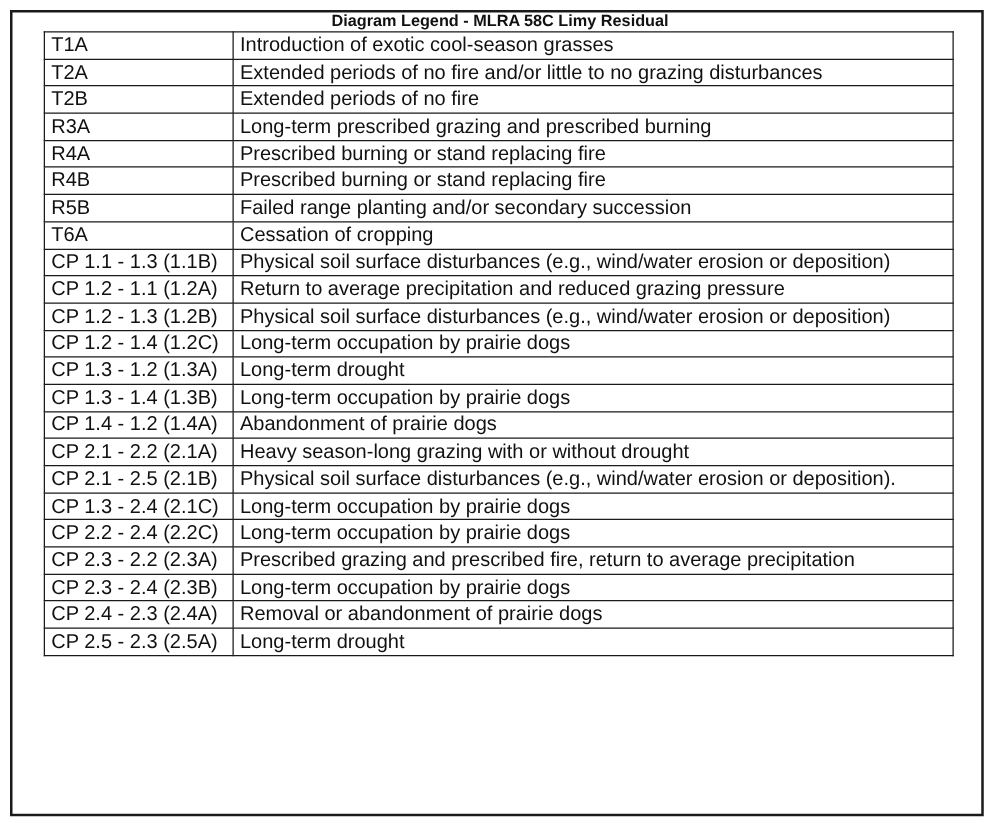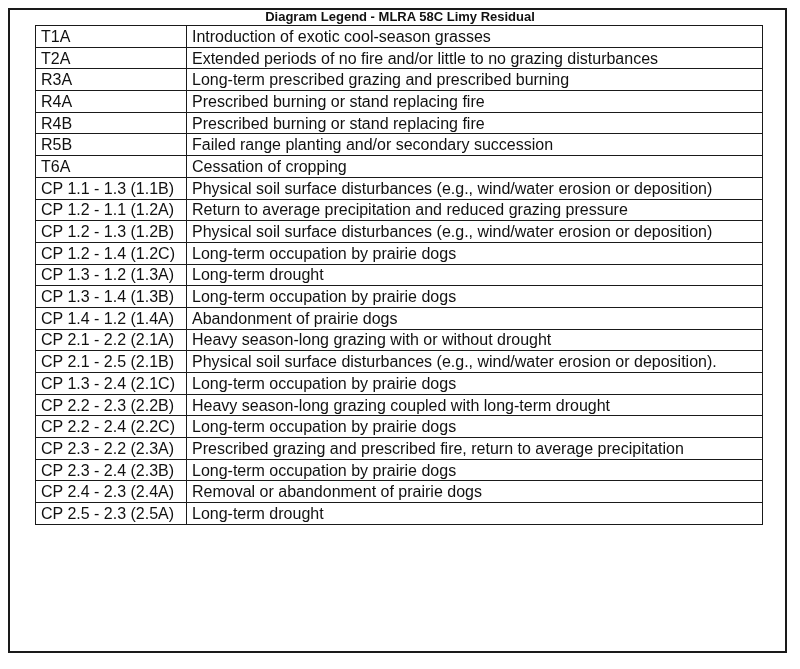--- a/index.html
+++ b/index.html
@@ -69,20 +69,24 @@
     <tbody>
         <tr>
           <td class="code-cell">T1A</td>
           <td class="desc-cell">Introduction of exotic cool-season grasses</td>
         </tr>
         <tr>
           <td class="code-cell">T2A</td>
           <td class="desc-cell">Extended periods of no fire and/or little to no grazing disturbances</td>
         </tr>
         <tr>
+          <td class="code-cell">T2B</td>
+          <td class="desc-cell">Extended periods of no fire</td>
+        </tr>
+        <tr>
           <td class="code-cell">R3A</td>
           <td class="desc-cell">Long-term prescribed grazing and prescribed burning</td>
         </tr>
         <tr>
           <td class="code-cell">R4A</td>
           <td class="desc-cell">Prescribed burning or stand replacing fire</td>
         </tr>
         <tr>
           <td class="code-cell">R4B</td>
           <td class="desc-cell">Prescribed burning or stand replacing fire</td>
@@ -129,24 +133,20 @@
         </tr>
         <tr>
           <td class="code-cell">CP 2.1 - 2.5 (2.1B)</td>
           <td class="desc-cell">Physical soil surface disturbances (e.g., wind/water erosion or deposition).</td>
         </tr>
         <tr>
           <td class="code-cell">CP 1.3 - 2.4 (2.1C)</td>
           <td class="desc-cell">Long-term occupation by prairie dogs</td>
         </tr>
         <tr>
-          <td class="code-cell">CP 2.2 - 2.3 (2.2B)</td>
-          <td class="desc-cell">Heavy season-long grazing coupled with long-term drought</td>
-        </tr>
-        <tr>
           <td class="code-cell">CP 2.2 - 2.4 (2.2C)</td>
           <td class="desc-cell">Long-term occupation by prairie dogs</td>
         </tr>
         <tr>
           <td class="code-cell">CP 2.3 - 2.2 (2.3A)</td>
           <td class="desc-cell">Prescribed grazing and prescribed fire, return to average precipitation</td>
         </tr>
         <tr>
           <td class="code-cell">CP 2.3 - 2.4 (2.3B)</td>
           <td class="desc-cell">Long-term occupation by prairie dogs</td>

